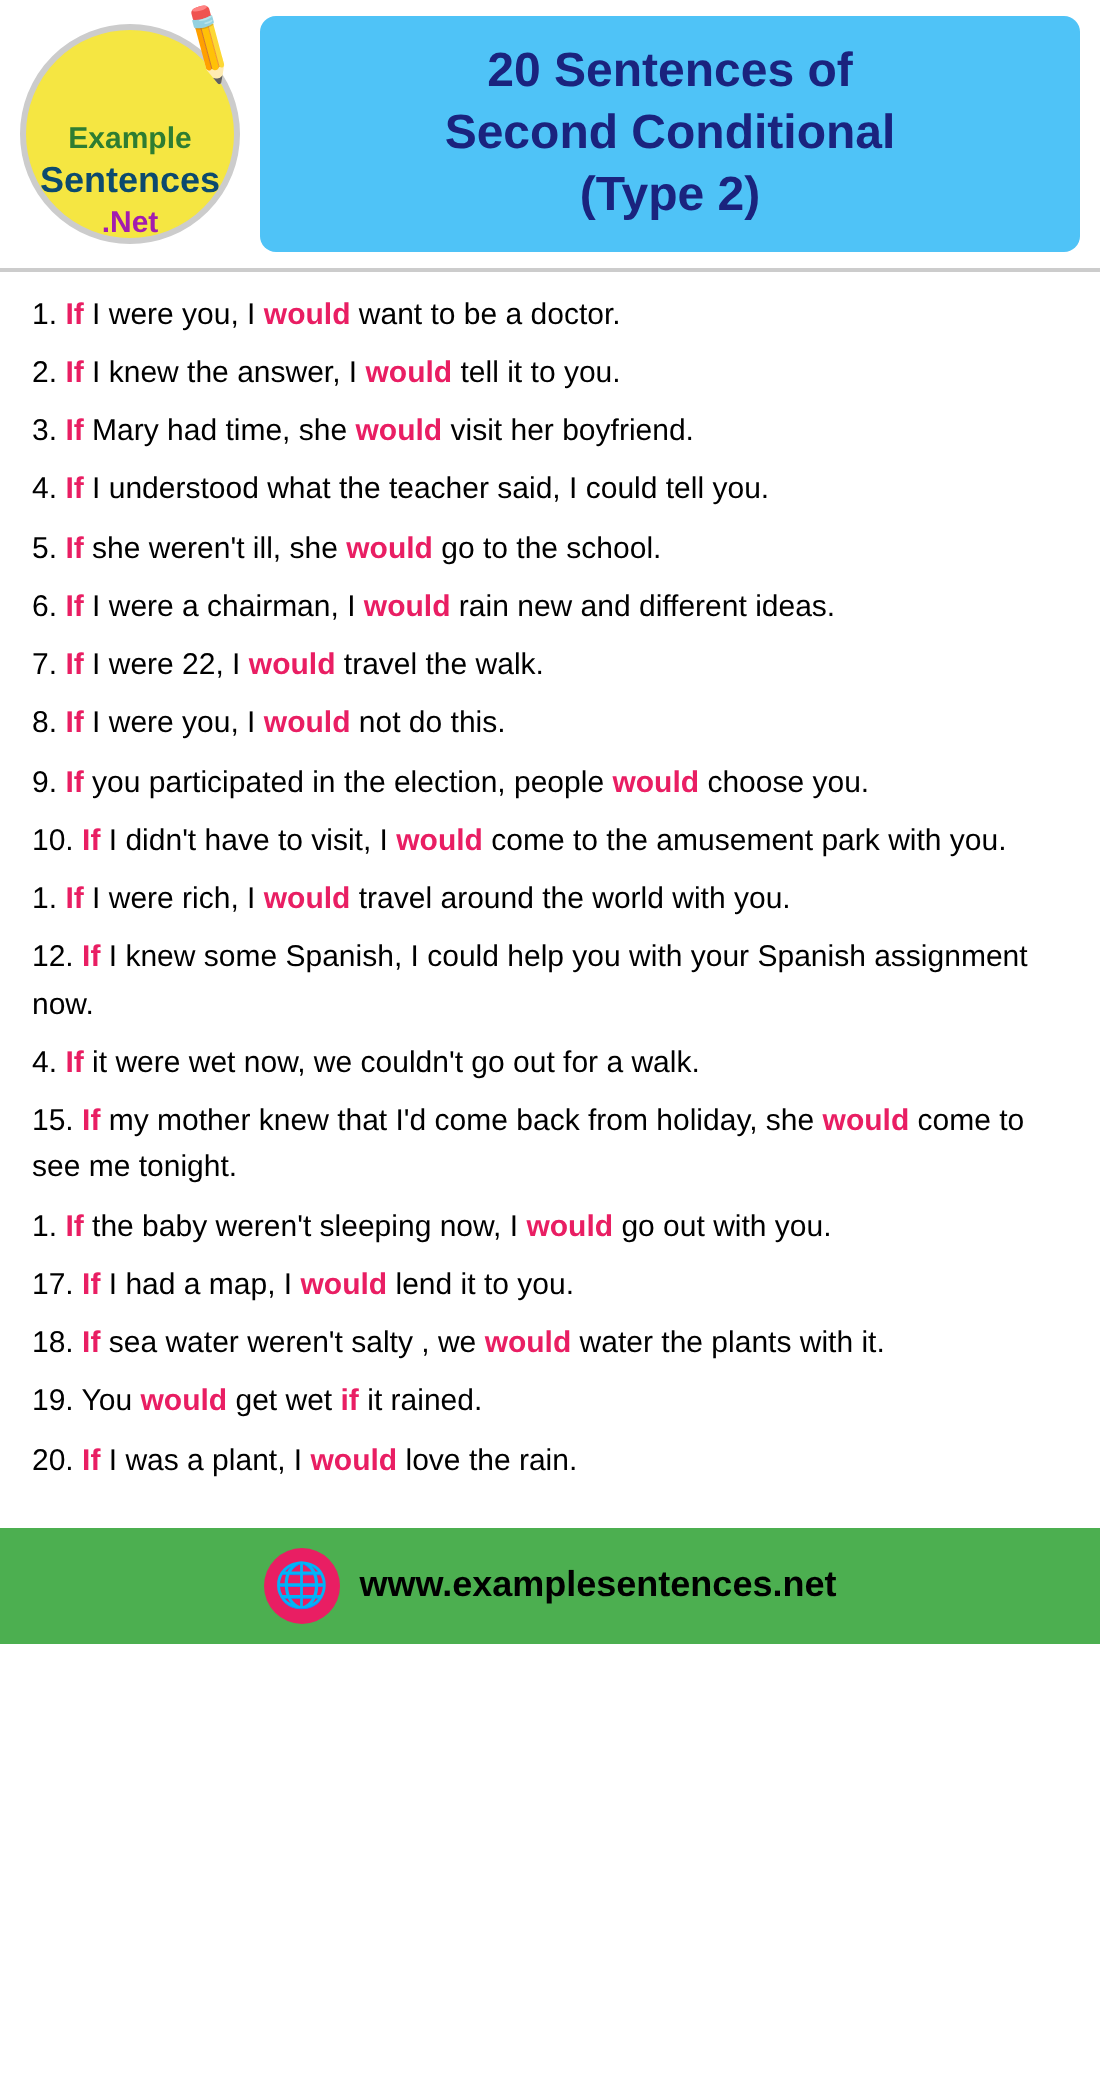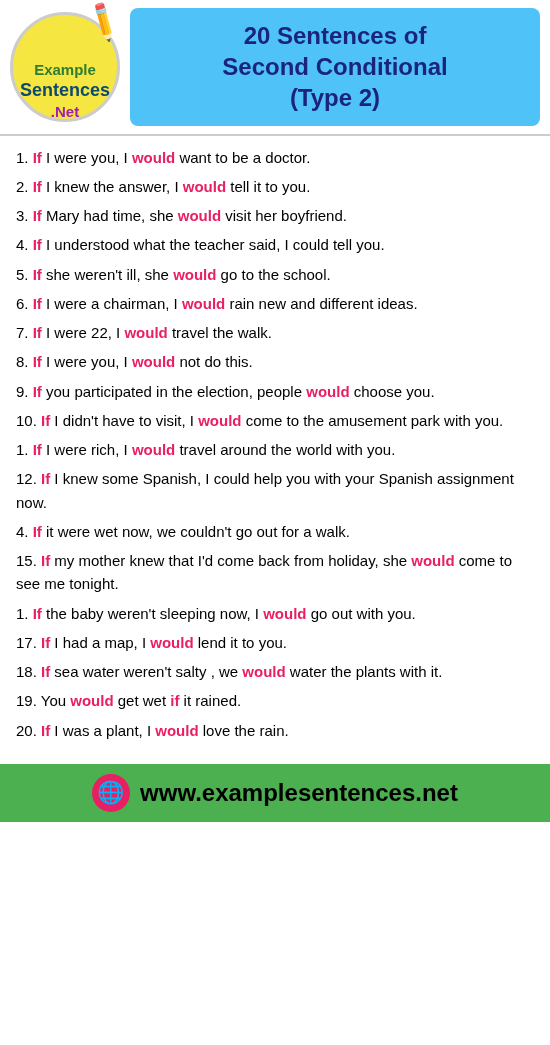--- a/index.html
+++ b/index.html
@@ -107,21 +107,21 @@
       border-radius: 50%;
       background: #e91e63;
       display: flex;
       align-items: center;
       justify-content: center;
       font-size: 22px;
       flex-shrink: 0;
     }
 
     .footer-url {
-      font-size: 24px;
+      font-size: 18px;
       font-weight: bold;
       color: #000;
     }
   </style>
 </head>
 <body>
 
 <div class="header">
   <div class="logo-circle">
     <span class="logo-pencil">✏️</span>

